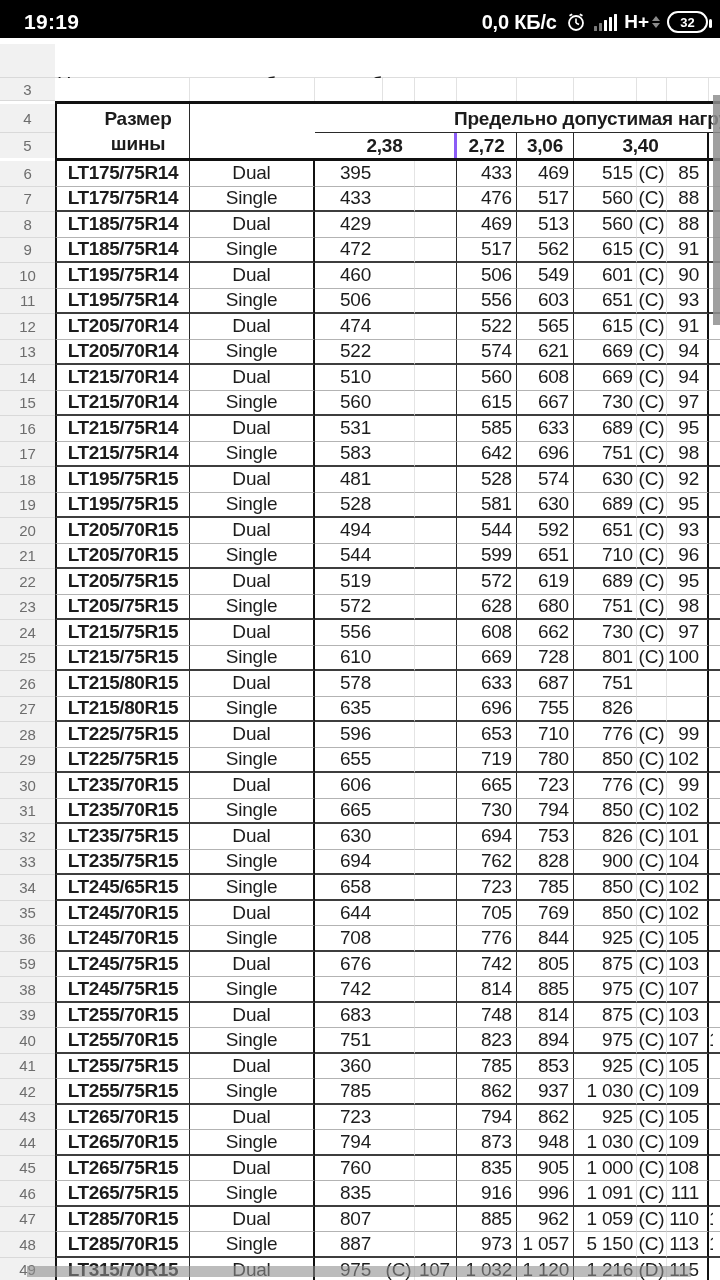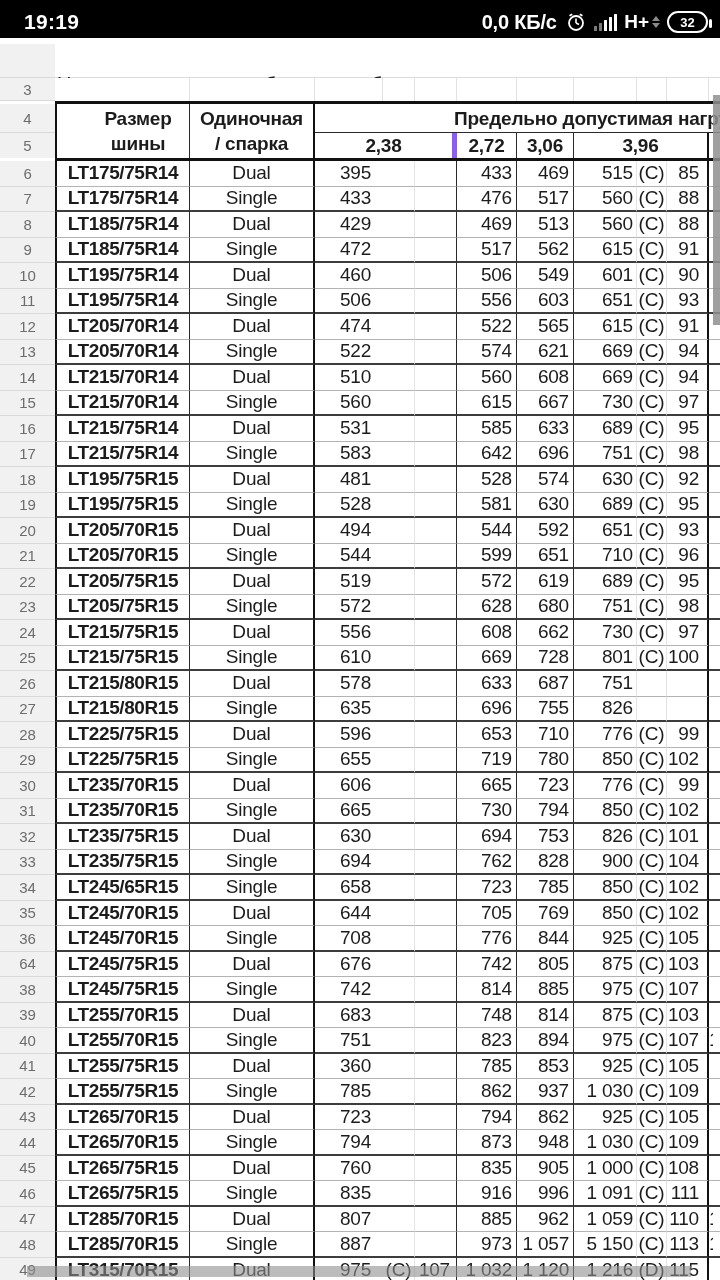--- a/index.html
+++ b/index.html
@@ -59,21 +59,21 @@
   .hdr .num5{position:absolute;left:0;top:32px;width:55px;height:25px;background:var(--numbg);
         display:flex;align-items:center;justify-content:center;color:var(--numtx);font-size:15px;}
   .hdr .hcell{position:absolute;display:flex;flex-direction:column;align-items:center;justify-content:center;
         font-weight:bold;font-size:19px;line-height:25px;letter-spacing:-.2px;}
   .hdr .hsize{left:55px;top:3px;width:135px;height:54px;border-left:2px solid var(--tborder);border-right:1px solid #2a2a2a;padding-left:30px;}
   .hdr .hmount{left:190px;top:3px;width:125px;height:54px;border-right:2px solid var(--tborder);}
   .hdr .hload{left:315px;top:3px;width:405px;height:29px;overflow:hidden;border-bottom:1px solid #2a2a2a;
         justify-content:flex-start;flex-direction:row;}
   .hdr .hload span{padding-left:139px;white-space:nowrap;}
   .hdr .p{top:32px;height:25px;flex-direction:row;}
-  .hdr .p238{left:315px;width:142px;border-right:5px solid #8b5cf6;}
+  .hdr .p238{left:315px;width:142px;border-right:3px solid #8b5cf6;}
   .hdr .p272{left:457px;width:60px;border-right:1px solid #2a2a2a;}
   .hdr .p306{left:517px;width:57px;border-right:1px solid #2a2a2a;}
   .hdr .p340{left:574px;width:135px;border-right:2px solid var(--tborder);}
 
   
   .rows{position:absolute;left:0;top:117px;width:720px;}
   .r{display:grid;height:25.5px;
      grid-template-columns:55px 135px 125px 68px 32px 42px 60px 57px 63px 30px 42px 11px;}
   .r > div{display:flex;align-items:center;font-size:19px;letter-spacing:-.2px;
      border-bottom:1px solid var(--pair);}
@@ -155,31 +155,27 @@
   </div>
 
   <div class="hdr">
     <div class="thick-top"></div>
     <div class="num4">4</div>
     <div class="num5">5</div>
     <div class="hcell hsize">
       <span>Размер</span>
       <span>шины</span>
     </div>
-    <div class="hcell hmount">
-      <span>Одиночная</span>
-      <span>/ спарка</span>
-    </div>
     <div class="hcell hload">
       <span>Предельно допустимая нагру</span>
     </div>
     <div class="hcell p p238">2,38</div>
     <div class="hcell p p272">2,72</div>
     <div class="hcell p p306">3,06</div>
-    <div class="hcell p p340">3,96</div>
+    <div class="hcell p p340">3,40</div>
     <div class="thick-bot"></div>
   </div>
 
   <div class="rows" id="rows">
       <div class="r">
     <div class="c-num">6</div>
     <div class="c-size">LT175/75R14</div>
     <div class="c-mount">Dual</div>
     <div class="c-v238">395</div>
     <div class="c-c238"></div>
@@ -667,21 +663,21 @@
     <div class="c-v272">776</div>
     <div class="c-v306">844</div>
     <div class="c-v340">925</div>
     <div class="c-c340">(C)</div>
     <div class="c-i340">105</div>
     <div class="c-strip">
       <span class="sliver"></span>
     </div>
   </div>
       <div class="r">
-    <div class="c-num">64</div>
+    <div class="c-num">59</div>
     <div class="c-size">LT245/75R15</div>
     <div class="c-mount">Dual</div>
     <div class="c-v238">676</div>
     <div class="c-c238"></div>
     <div class="c-i238"></div>
     <div class="c-v272">742</div>
     <div class="c-v306">805</div>
     <div class="c-v340">875</div>
     <div class="c-c340">(C)</div>
     <div class="c-i340">103</div>

